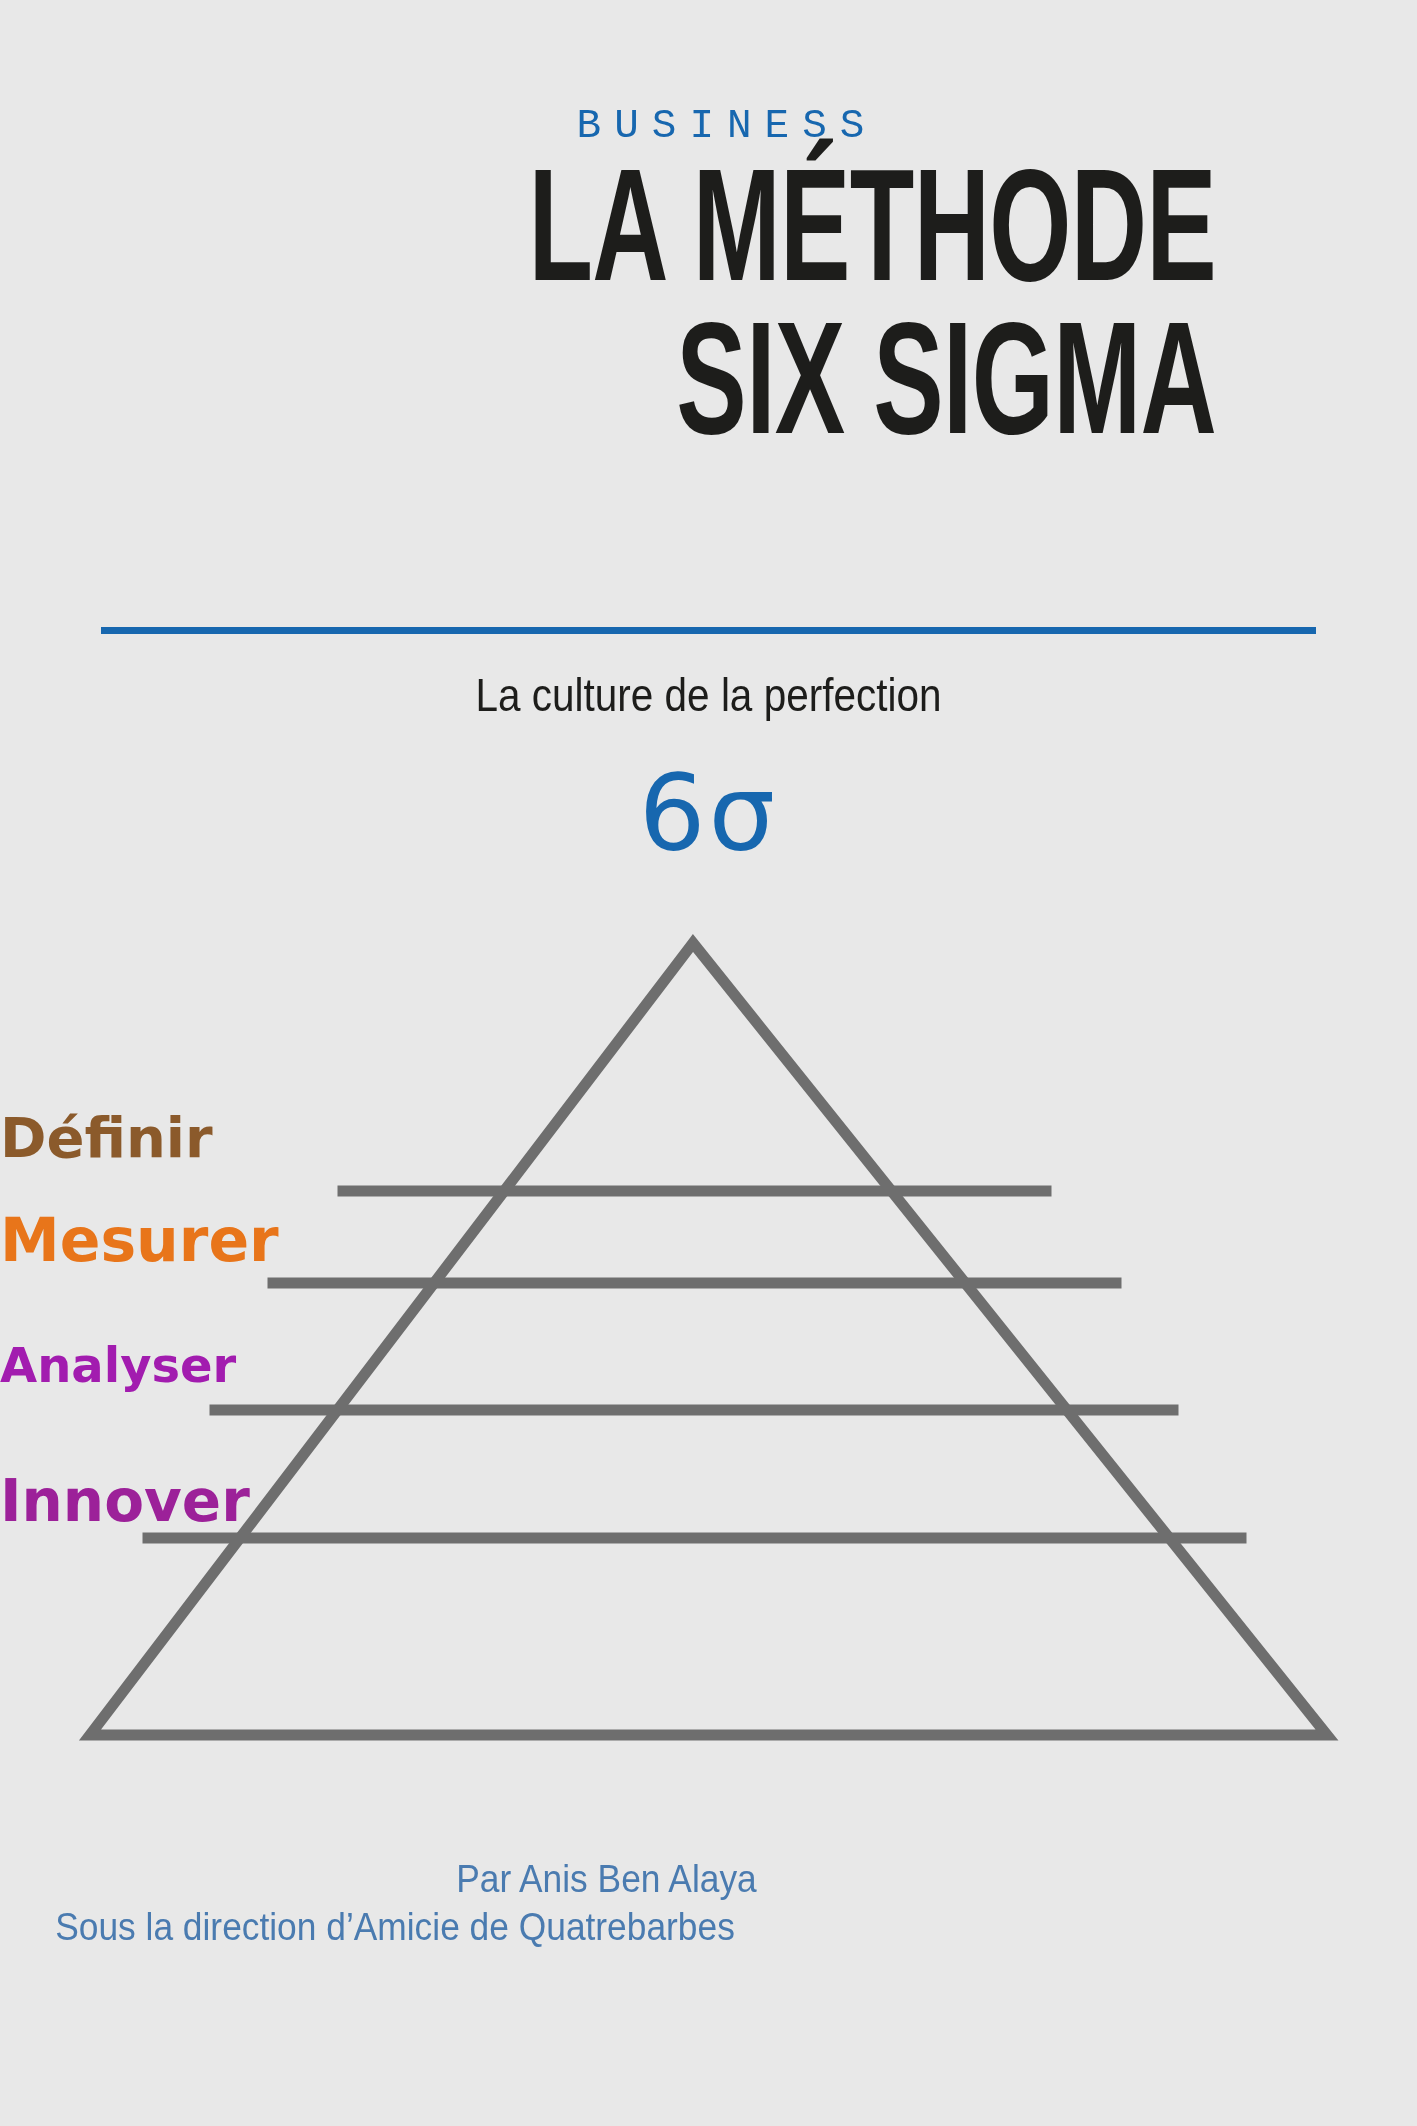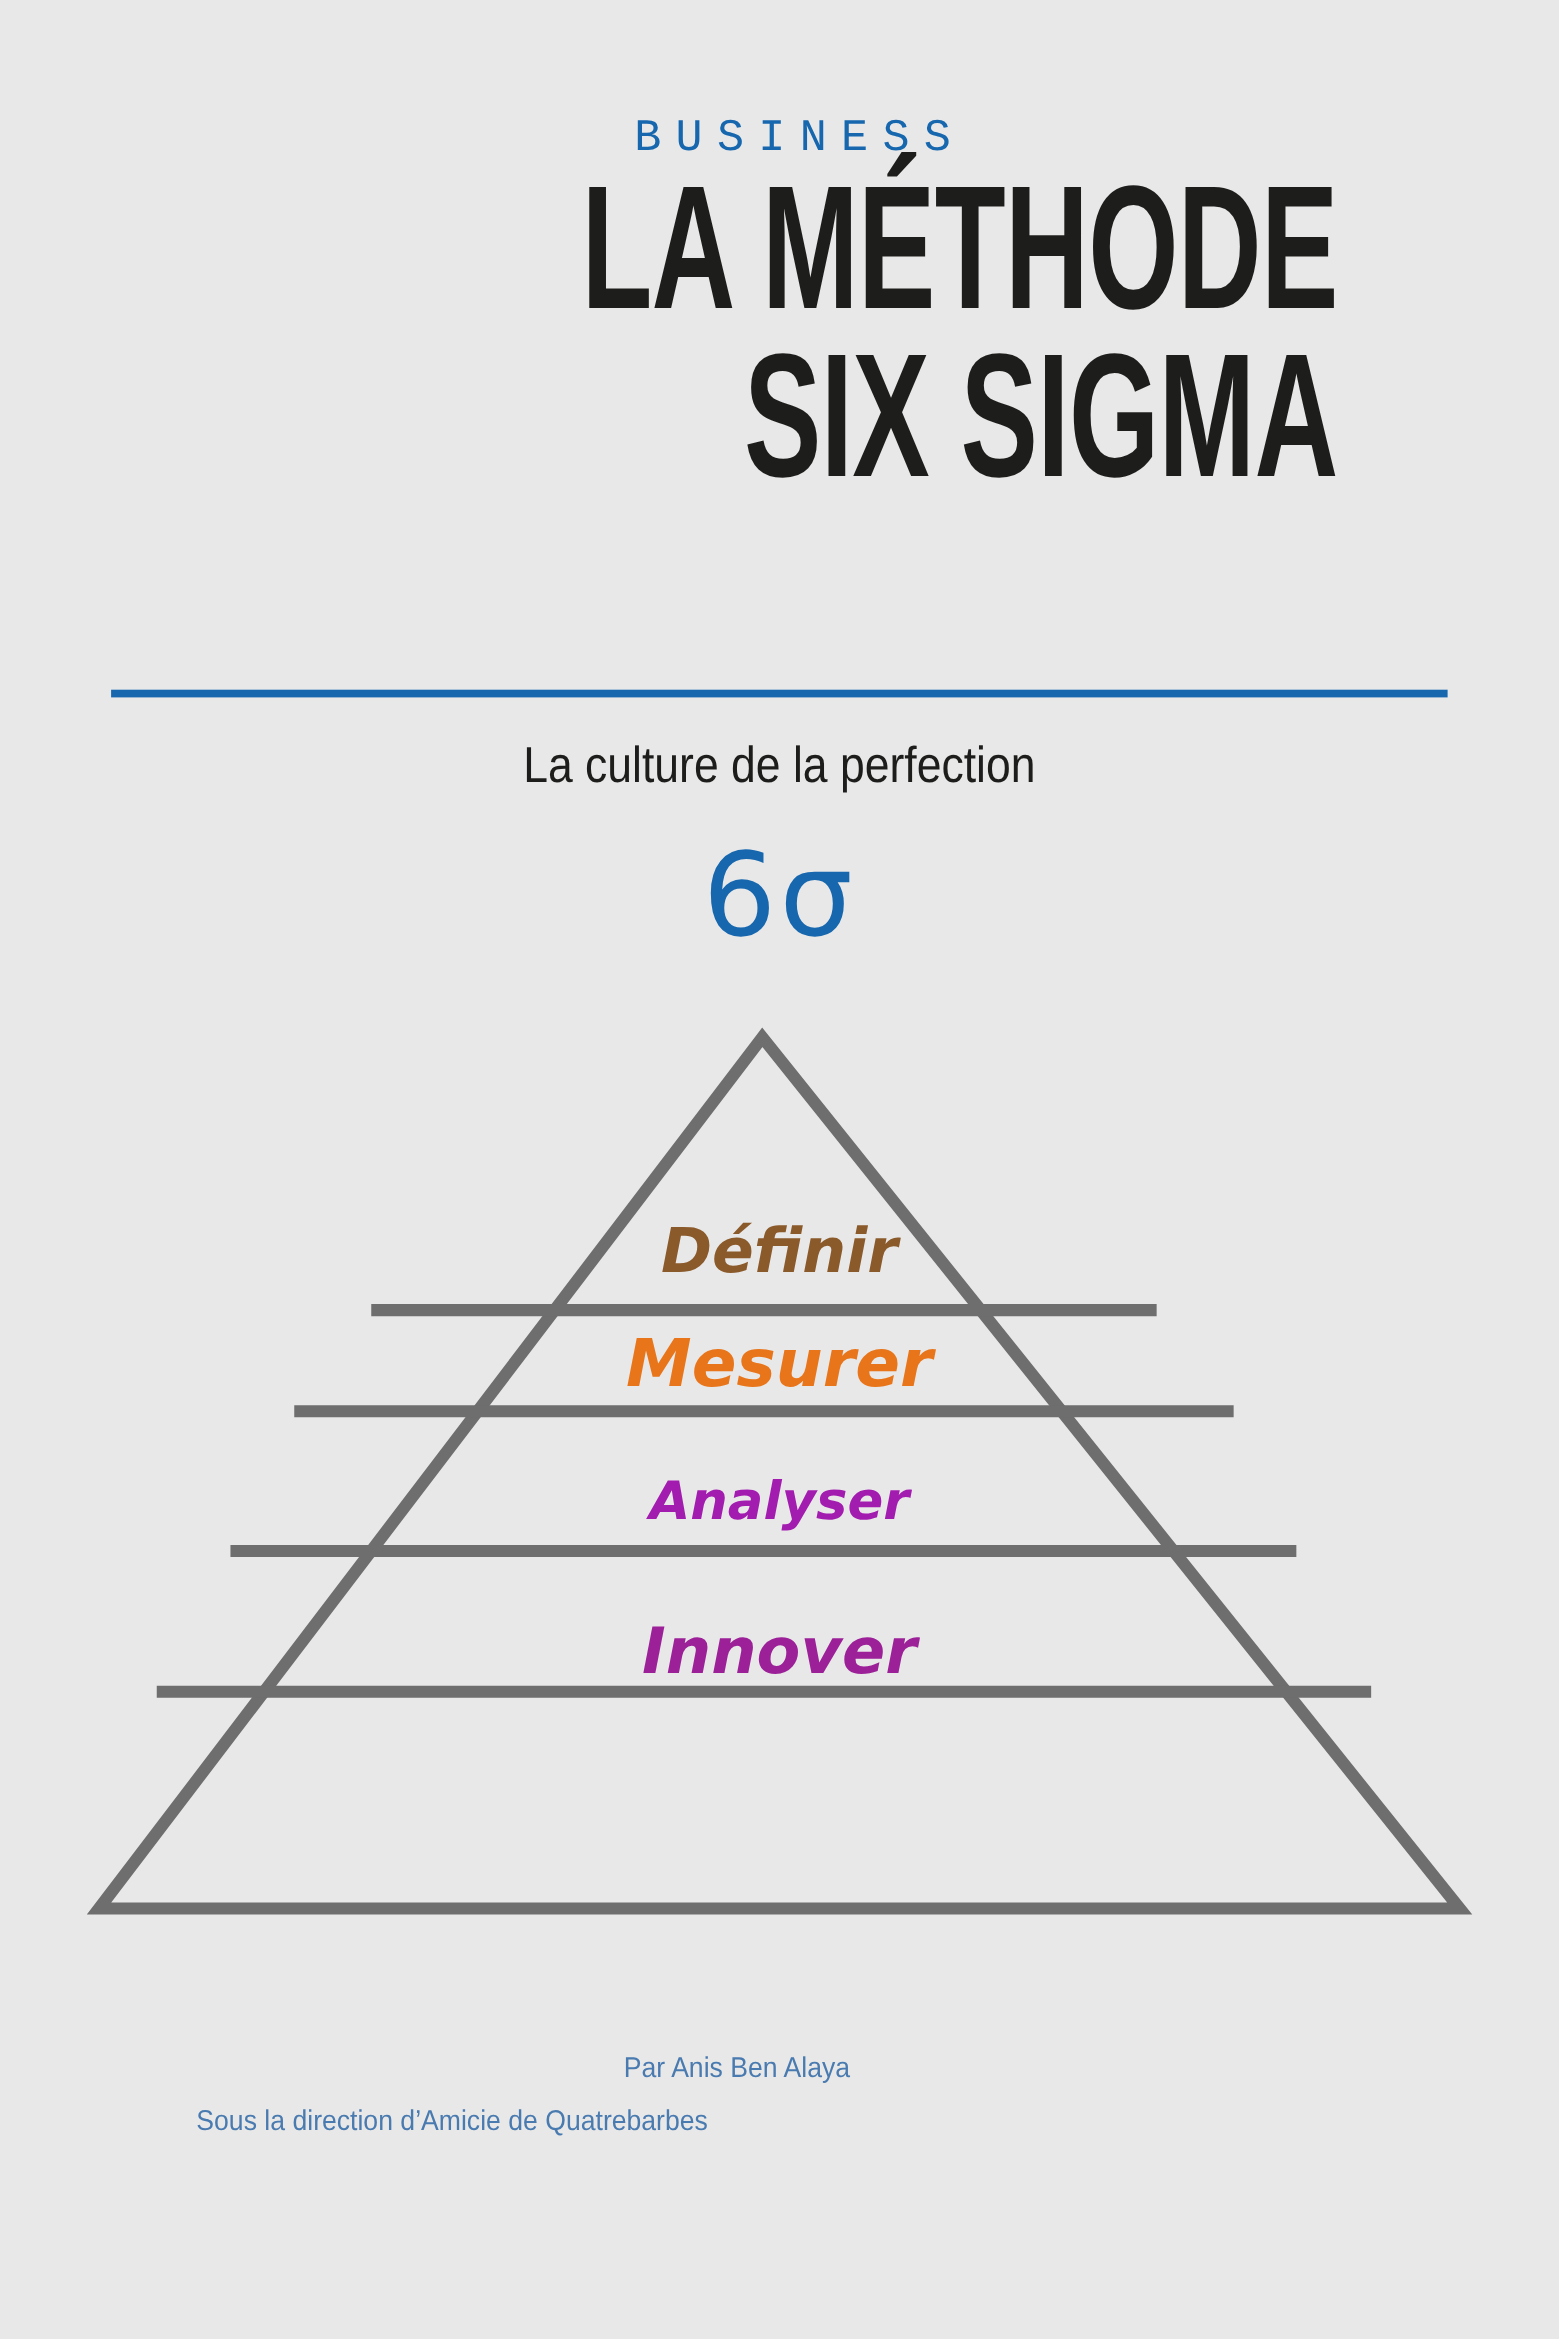--- a/index.html
+++ b/index.html
@@ -101,44 +101,41 @@
     left: 0;
     top: 920px;
     width: 1417px;
     height: 840px;
   }
   .pyramid svg { display: block; }
 
   .step-label {
     position: absolute;
     width: 100%;
-    text-align: center;
     font-family: "DejaVu Sans", sans-serif;
     font-weight: 700;
     white-space: nowrap;
-    font-style: italic;
   }
   .lbl-0 { top: 1105px; font-size: 56px; color: #8B5A2B; }
   .lbl-1 { top: 1205px; font-size: 60px; color: #E8751A; }
   .lbl-2 { top: 1337px; font-size: 48px; color: #a21caf; }
   .lbl-3 { top: 1467px; font-size: 58px; color: #9C2199; }
   .lbl-4 { top: 1597px; font-size: 62px; color: #E01020; }
 
   
   .authors {
     position: absolute;
     left: 0;
     top: 1855px;
     width: 790px;
     text-align: center;
     color: #4A7BB0;
     font-family: "Liberation Sans Narrow", "Liberation Sans", sans-serif;
-    font-size: 26px;
+    font-size: 38px;
     line-height: 48px;
-    margin-left: 16px;
   }
   .authors .a-line { display: block; transform: scaleX(0.93); }
   .authors .a-line.first { text-align: right; padding-right: 6px; }
 
   .publisher {
     position: absolute;
     left: 826px;
     top: 1849px;
     width: 542px;
     height: 103px;

